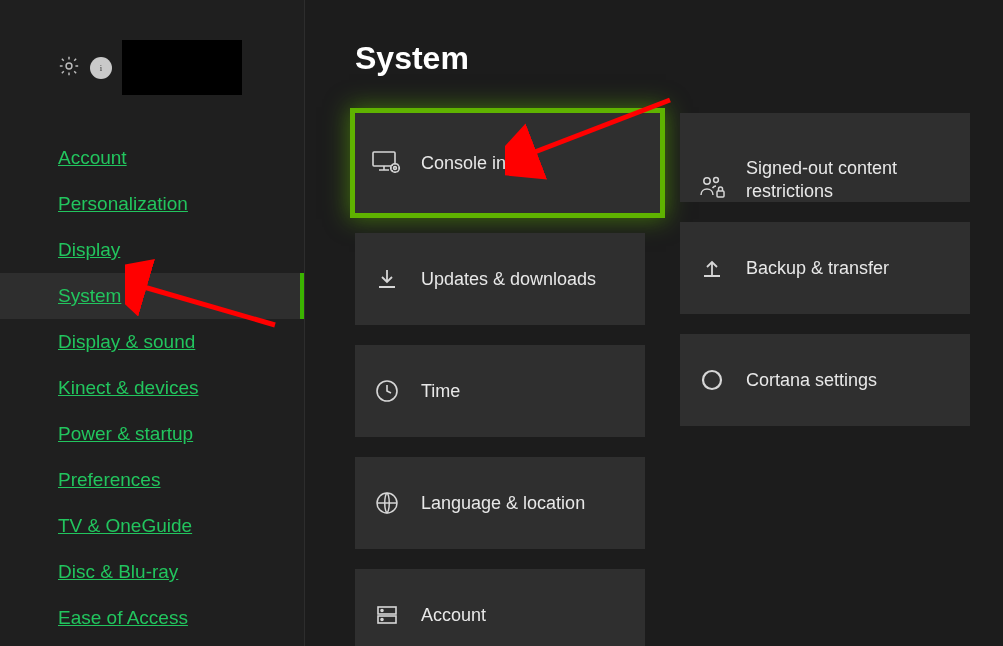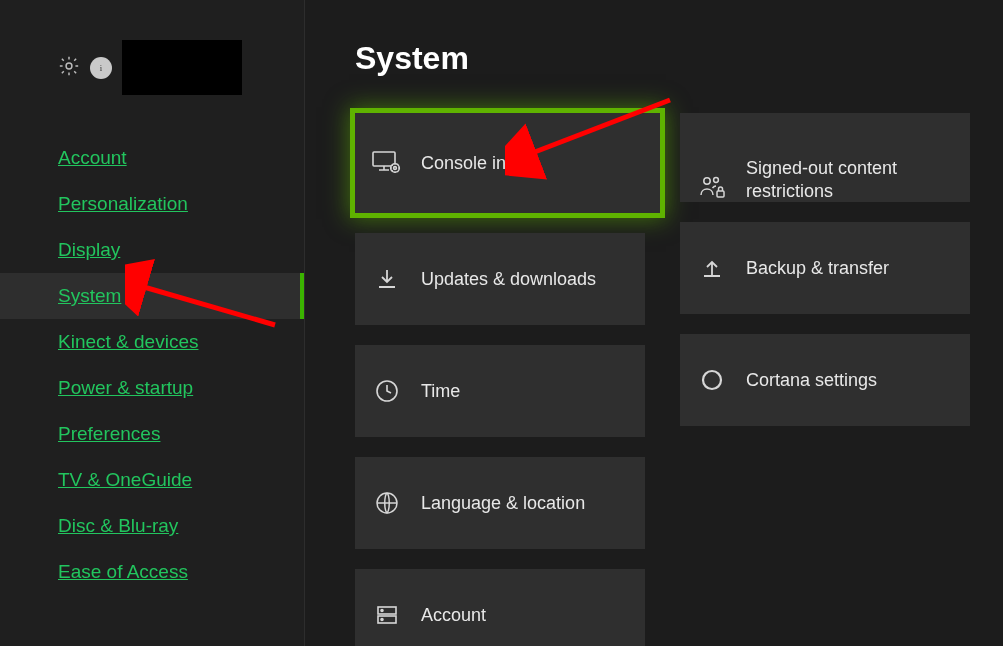--- a/index.html
+++ b/index.html
@@ -45,20 +45,21 @@
             <text x="12" y="17" text-anchor="middle" font-size="15" font-family="Georgia" fill="#333">i</text>
           </svg>
       </span>
       <div class="blackbox"></div>
     </div>
     <ul class="nav">
       <li>Account</li>
       <li>Personalization</li>
       <li>Display</li>
       <li class="active">System</li>
+      <li>Display &amp; sound</li>
       <li>Kinect &amp; devices</li>
       <li>Power &amp; startup</li>
       <li>Preferences</li>
       <li>TV &amp; OneGuide</li>
       <li>Disc &amp; Blu-ray</li>
       <li>Ease of Access</li>
     </ul>
   </aside>
 
   <main class="main">

